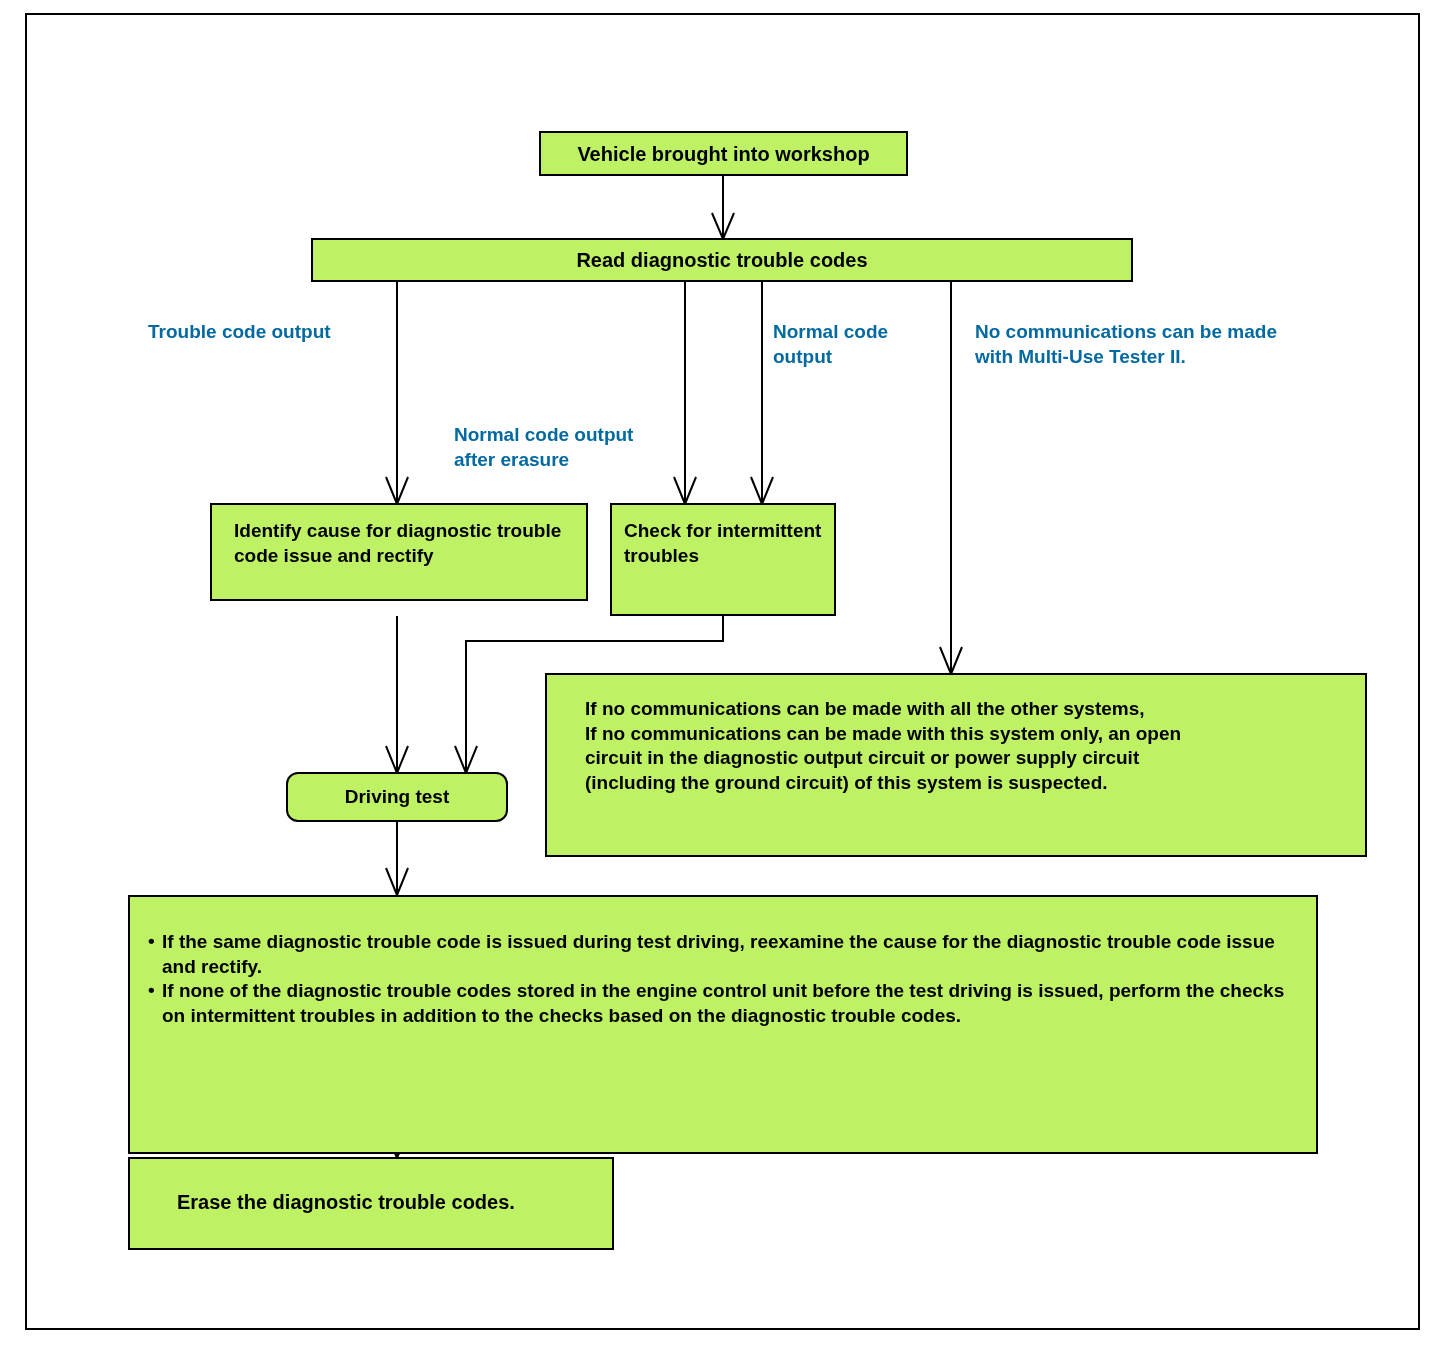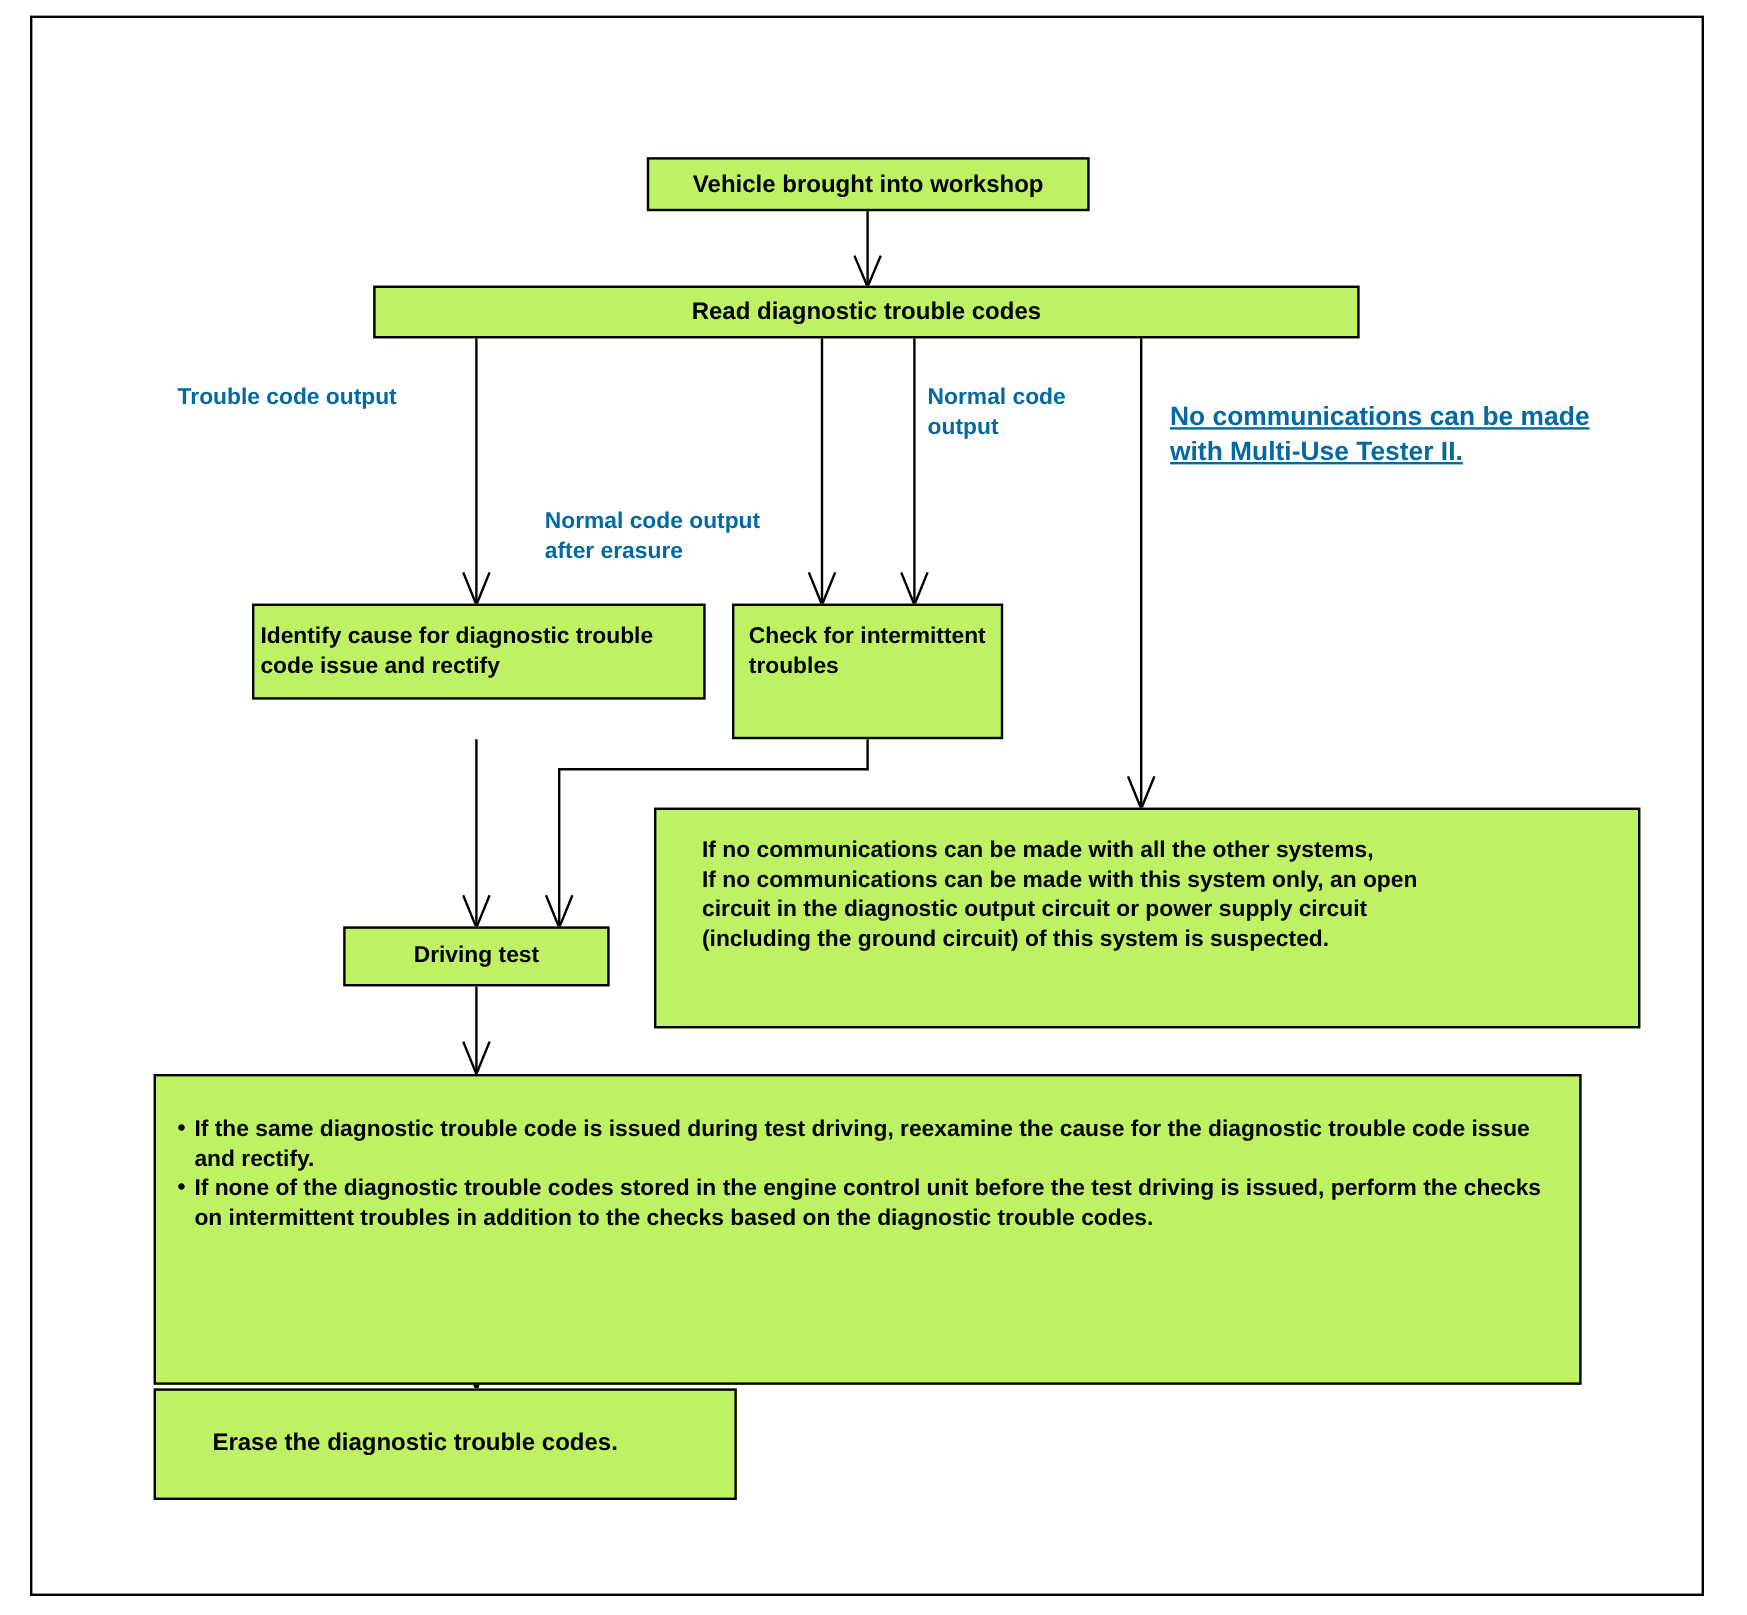--- a/index.html
+++ b/index.html
@@ -118,29 +118,29 @@
   </svg>
 
   <div class="node center" style="left:539px; top:131px; width:369px; height:45px; font-size:20px;">
     <span>Vehicle brought into workshop</span>
   </div>
 
   <div class="node center" style="left:311px; top:238px; width:822px; height:44px; font-size:20px;">
     <span>Read diagnostic trouble codes</span>
   </div>
 
-  <div class="node leftalign" style="left:210px; top:503px; width:378px; height:80px; font-size:19px; padding:14px 0 0 5px;">
+  <div class="node leftalign" style="left:210px; top:503px; width:378px; height:98px; font-size:19px; padding:14px 0 0 22px;">
     <span>Identify cause for diagnostic trouble code issue and rectify</span>
   </div>
 
   <div class="node leftalign" style="left:610px; top:503px; width:226px; height:113px; font-size:19px; padding:14px 0 0 12px;">
     <span>Check for intermittent troubles</span>
   </div>
 
-  <div class="node center" style="left:286px; top:772px; width:222px; height:50px; font-size:19px;">
+  <div class="node center" style="left:286px; top:772px; width:222px; height:50px; font-size:19px;border-radius:12px;">
     <span>Driving test</span>
   </div>
 
   <div class="node leftalign" style="left:545px; top:673px; width:822px; height:184px; font-size:19px; padding:22px 0 0 38px;">
     <span class="infoline">If no communications can be made with all the other systems,</span>
     <span class="infoline">If no communications can be made with this system only, an open</span>
     <span class="infoline">circuit in the diagnostic output circuit or power supply circuit</span>
     <span class="infoline">(including the ground circuit) of this system is suspected.</span>
   </div>
 
@@ -153,19 +153,19 @@
 
   <div class="node leftalign" style="left:128px; top:1157px; width:486px; height:93px; font-size:20px; padding:30px 0 0 47px;">
     <span>Erase the diagnostic trouble codes.</span>
   </div>
 
   <div class="label" style="left:148px; top:319px; font-size:19px;">Trouble code output</div>
 
   <div class="label" style="left:773px; top:319px; font-size:19px;">Normal code
 output</div>
 
-  <div class="label" style="left:975px; top:332px; font-size:22px;text-decoration:underline;">No communications can be made
+  <div class="label" style="left:975px; top:319px; font-size:19px;">No communications can be made
 with Multi-Use Tester II.</div>
 
   <div class="label" style="left:454px; top:422px; font-size:19px;">Normal code output
 after erasure</div>
 
 </div>
 
 </body></html>

